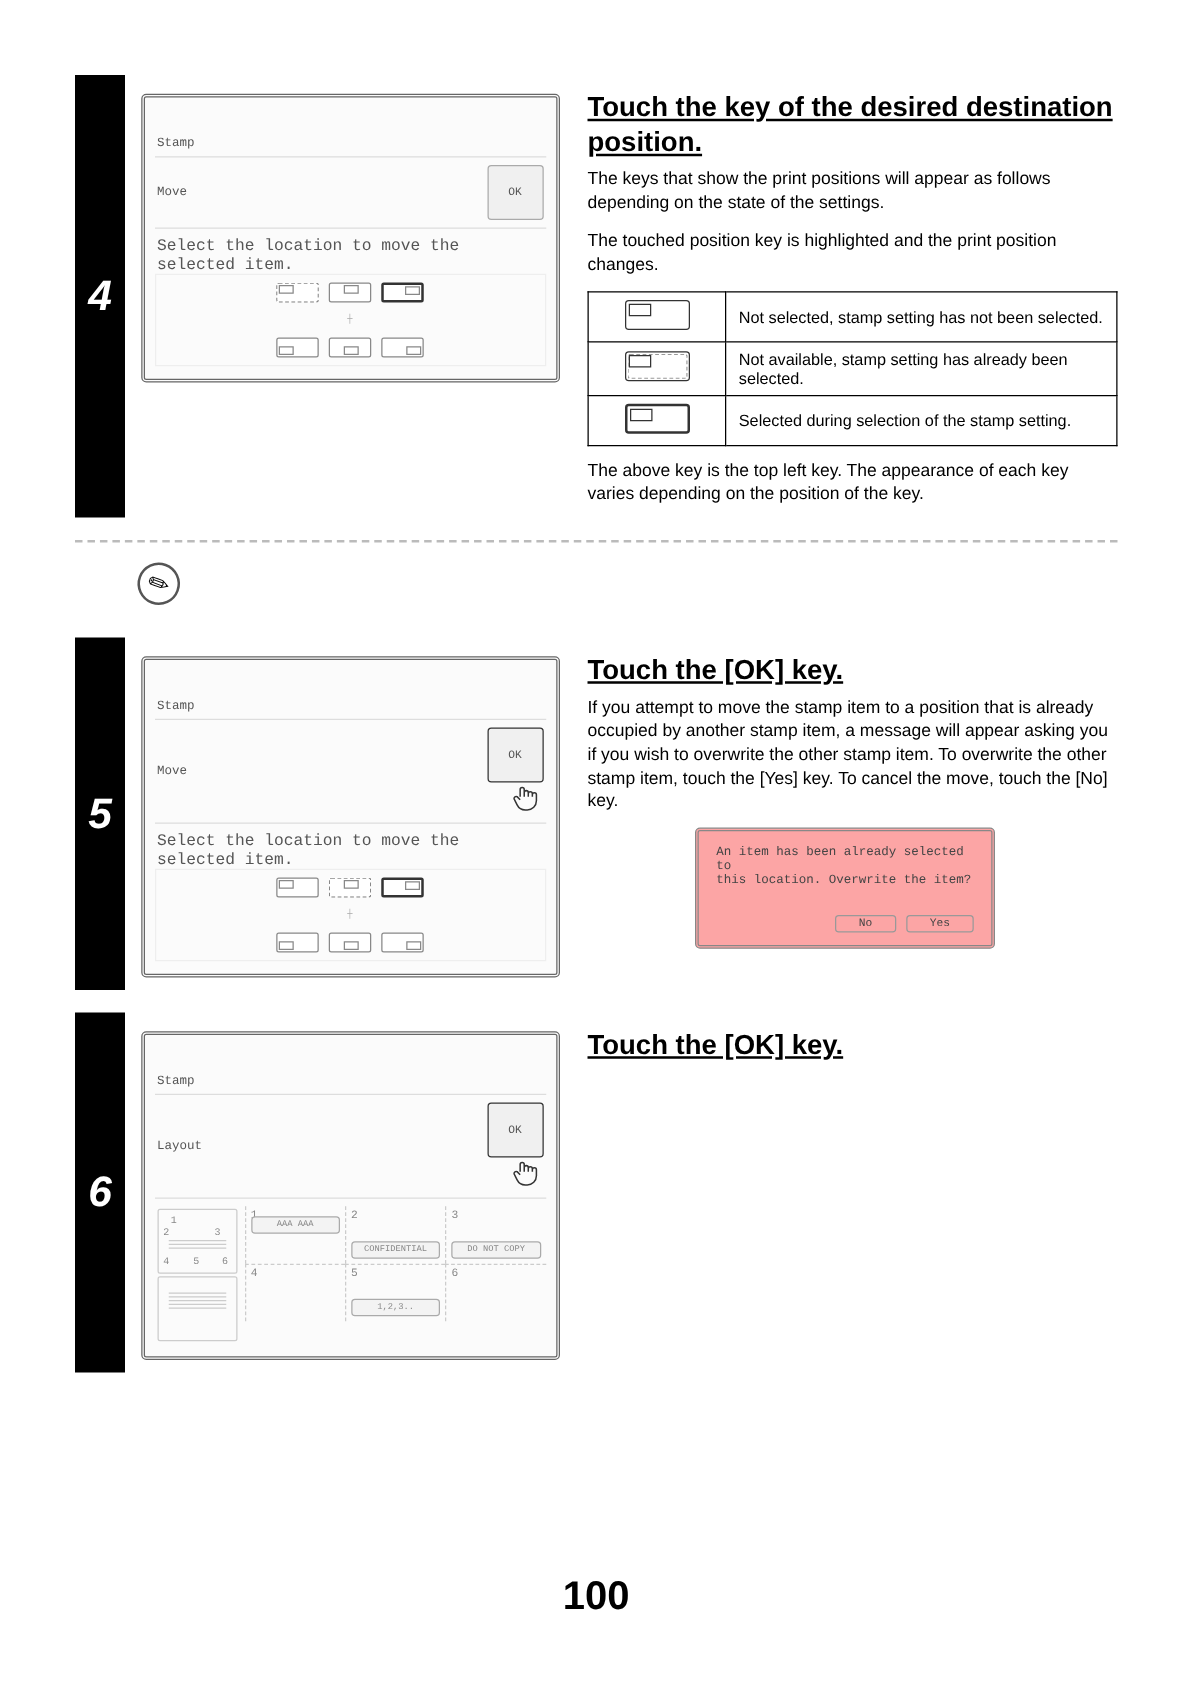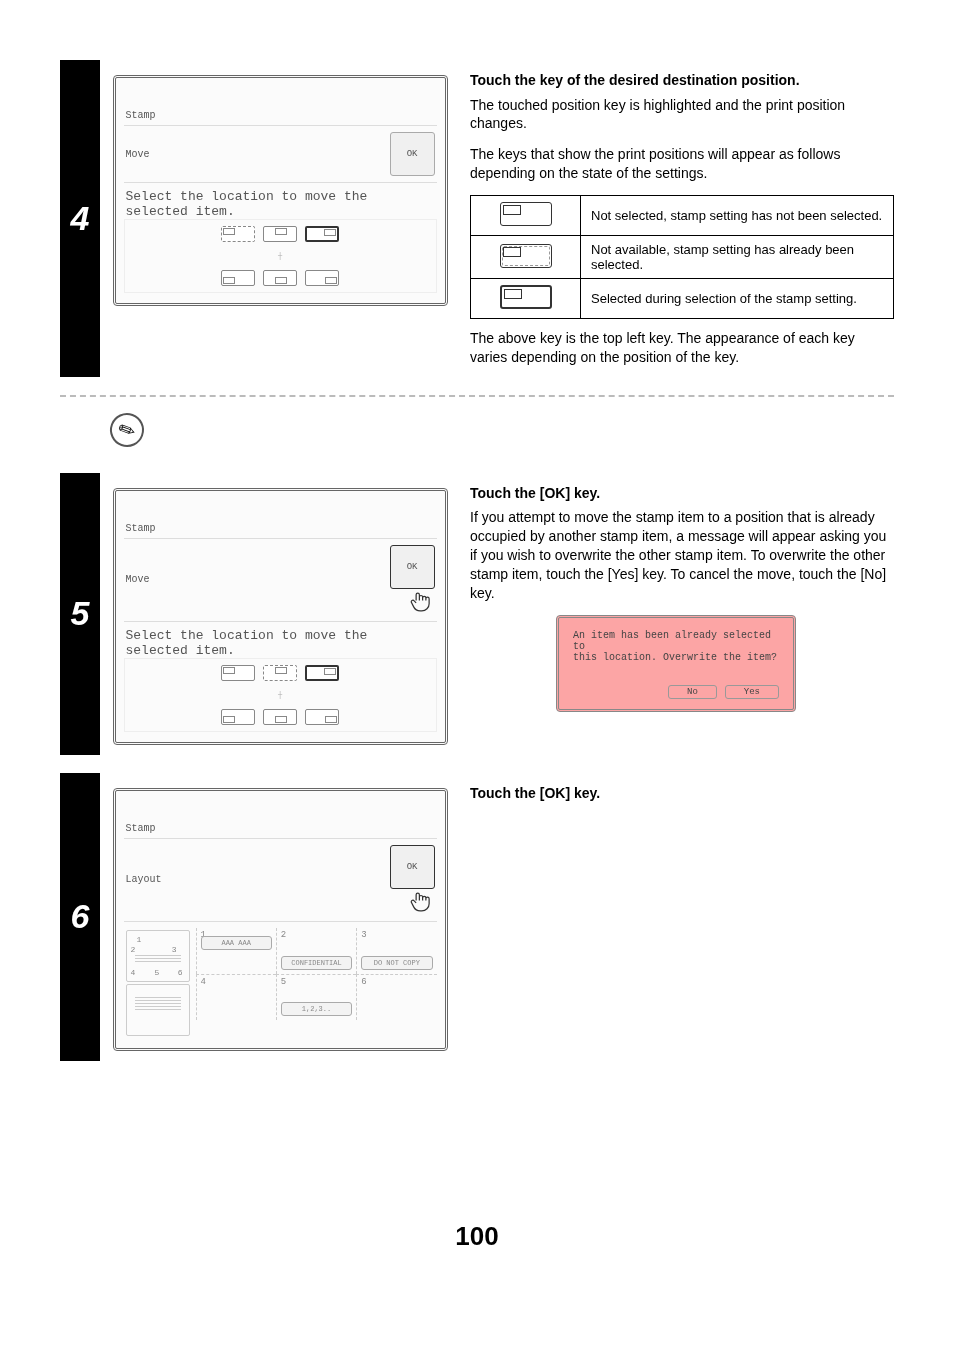--- a/index.html
+++ b/index.html
@@ -38,23 +38,24 @@
     display: flex;
     flex-direction: column;
     align-items: center;
   }
   .step-right {
     flex: 1;
     padding: 12px 0 10px 10px;
   }
   .step-heading {
     font-weight: bold;
-    font-size: 14px;
+    font-size: 22px;
     line-height: 1.25;
     margin: 0 0 6px 0;
+    text-decoration: underline;
   }
   .step-body {
     font-size: 14px;
     line-height: 1.35;
     margin: 0 0 12px 0;
   }
   .panel {
     width: 335px;
     border: 3px double #666;
     border-radius: 4px;
@@ -270,21 +271,21 @@
     font-size: 7px;
     padding: 2px 4px;
     position: absolute;
     bottom: 4px;
     left: 4px; right: 4px;
     text-align: center;
     background: #f3f3f3;
   }
   .page-num {
     text-align: center;
-    font-size: 26px;
+    font-size: 32px;
     font-weight: bold;
     margin-top: 160px;
   }
   .ok-with-hand {
     display: flex;
     flex-direction: column;
     align-items: flex-end;
   }
 </style>
 </head>
@@ -314,22 +315,22 @@
               <div class="pos-key bl"></div>
               <div class="pos-key bc"></div>
               <div class="pos-key br"></div>
             </div>
           </div>
         </div>
       </div>
     </div>
     <div class="step-right">
       <p class="step-heading">Touch the key of the desired destination position.</p>
+      <p class="step-body">The keys that show the print positions will appear as follows depending on the state of the settings.</p>
       <p class="step-body">The touched position key is highlighted and the print position changes.</p>
-      <p class="step-body">The keys that show the print positions will appear as follows depending on the state of the settings.</p>
       <table class="state-table">
         <tbody>
             <tr>
           <td class="icon-cell"><span class="state-key"></span></td>
           <td>Not selected, stamp setting has not been selected.</td>
         </tr>
         <tr>
           <td class="icon-cell"><span class="state-key disabled"></span></td>
           <td>Not available, stamp setting has already been selected.</td>
         </tr>

